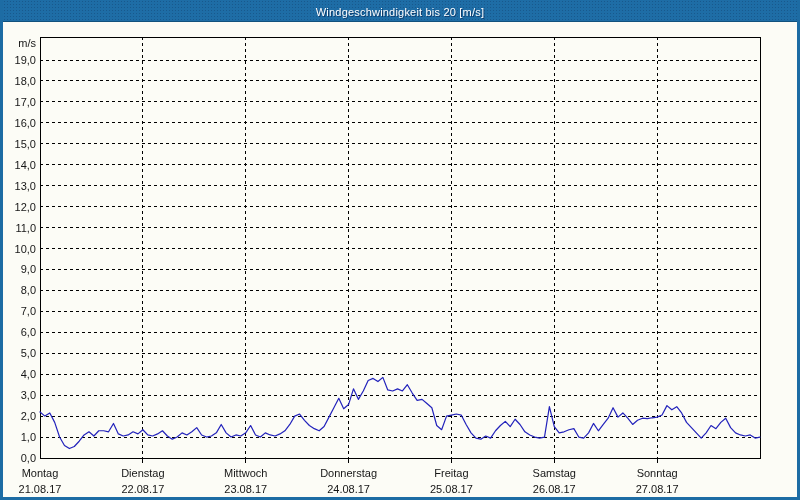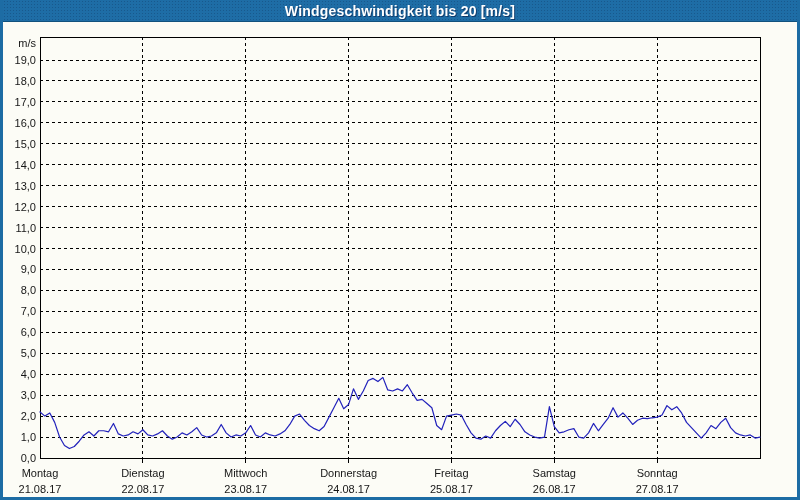--- a/index.html
+++ b/index.html
@@ -20,22 +20,22 @@
     line-height: 22px;
     text-align: center;
     background-color: #1e6da6;
     background-image: radial-gradient(rgba(0,10,40,0.20) 1px, rgba(255,255,255,0.0) 1px);
     background-size: 3px 3px;
     border-bottom: 1px solid #11527e;
     box-sizing: border-box;
   }
   .titlebar span {
     color: #ffffff;
-    font-size: 14px;
-    font-weight: bold;
+    font-size: 11px;
+    font-weight: normal;
     text-shadow: 1px 1px 0 rgba(0, 0, 40, 0.45);
     letter-spacing: 0.2px;
   }
   svg text {
     font-family: "Liberation Sans", sans-serif;
     font-size: 11px;
     fill: #161616;
   }
 </style>
 </head>

